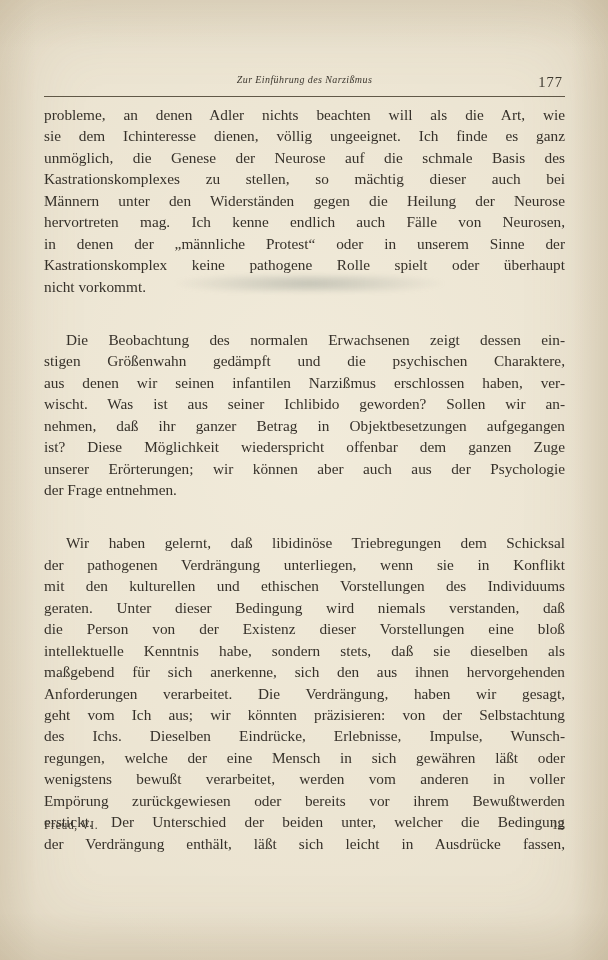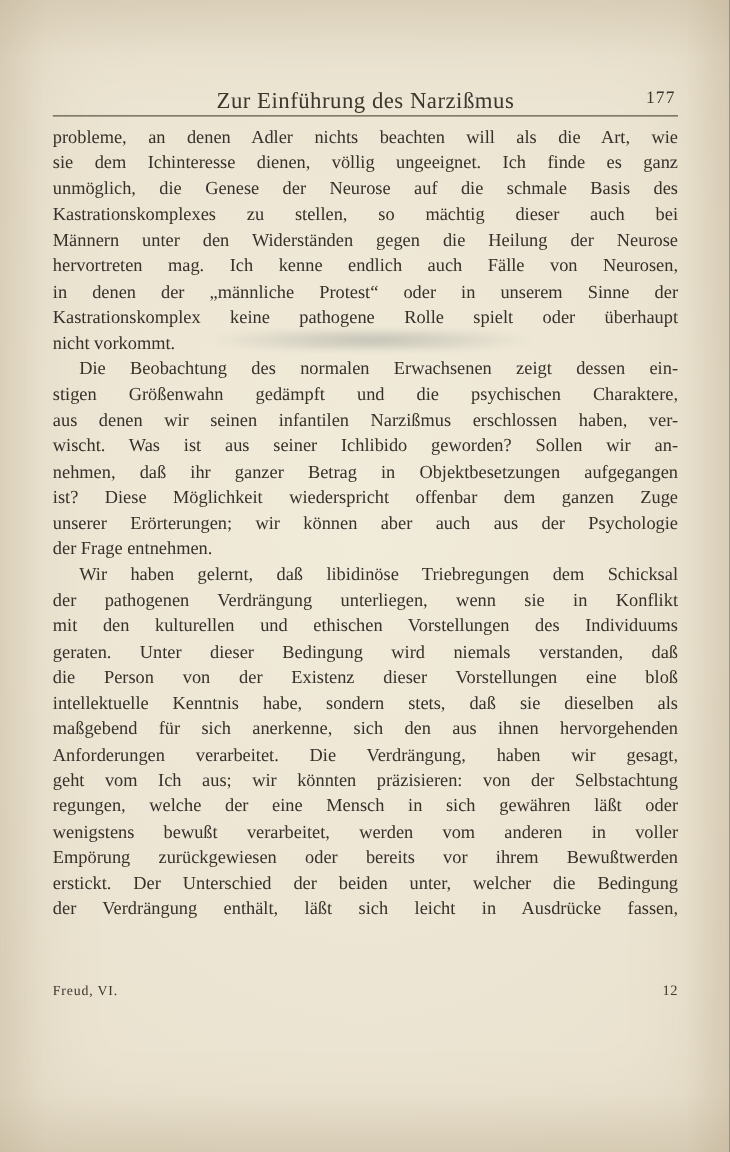--- a/index.html
+++ b/index.html
@@ -17,21 +17,22 @@
     font-family: "Liberation Serif", serif;
     color: #38332b;
     overflow: hidden;
   }
   .header {
     position: absolute;
     top: 74px; left: 44px; width: 521px; height: 20px;
   }
   .header-title {
     text-align: center;
-    font-size: 19px;
+    font-style: italic;
+    font-size: 10px;
     letter-spacing: 0.4px;
     color: #3c372e;
   }
   .page-number {
     position: absolute;
     right: 2px; top: 0;
     font-size: 14.5px;
     letter-spacing: 1px;
     color: #3c372e;
   }
@@ -49,21 +50,21 @@
   }
   .para { margin: 0; }
   .line {
     text-align: justify;
     text-align-last: justify;
     white-space: normal;
     height: 21.45px;
     overflow: visible;
   }
   .line.lastline { text-align-last: left; }
-  .para.indent .line:first-child { text-indent: 22px; }
+  .para.indent .line:first-child { text-indent: 22px; margin-top: 32px; }
   .scan-smudge {
     position: absolute;
     left: 172px; top: 275px; width: 305px; height: 17px;
     background: radial-gradient(ellipse 60% 90% at 45% 50%, rgba(138,144,136,0.42), rgba(138,144,136,0.0) 75%);
     filter: blur(2px);
     pointer-events: none;
   }
   .footer {
     position: absolute;
     top: 818px; left: 44px; width: 521px;
@@ -120,20 +121,21 @@
       <div class="para indent">
         <div class="line">Wir haben gelernt, daß libidinöse Triebregungen dem Schicksal</div>
         <div class="line">der pathogenen Verdrängung unterliegen, wenn sie in Konflikt</div>
         <div class="line">mit den kulturellen und ethischen Vorstellungen des Individuums</div>
         <div class="line">geraten. Unter dieser Bedingung wird niemals verstanden, daß</div>
         <div class="line">die Person von der Existenz dieser Vorstellungen eine bloß</div>
         <div class="line">intellektuelle Kenntnis habe, sondern stets, daß sie dieselben als</div>
         <div class="line">maßgebend für sich anerkenne, sich den aus ihnen hervorgehenden</div>
         <div class="line">Anforderungen verarbeitet. Die Verdrängung, haben wir gesagt,</div>
         <div class="line">geht vom Ich aus; wir könnten präzisieren: von der Selbstachtung</div>
+        <div class="line">des Ichs.  Dieselben Eindrücke, Erlebnisse, Impulse, Wunsch-</div>
         <div class="line">regungen, welche der eine Mensch in sich gewähren läßt oder</div>
         <div class="line">wenigstens bewußt verarbeitet, werden vom anderen in voller</div>
         <div class="line">Empörung zurückgewiesen oder bereits vor ihrem Bewußtwerden</div>
         <div class="line">erstickt. Der Unterschied der beiden unter, welcher die Bedingung</div>
         <div class="line">der Verdrängung enthält, läßt sich leicht in Ausdrücke fassen,</div>
       </div>
     </div>
 
   <div class="scan-smudge"></div>
 

